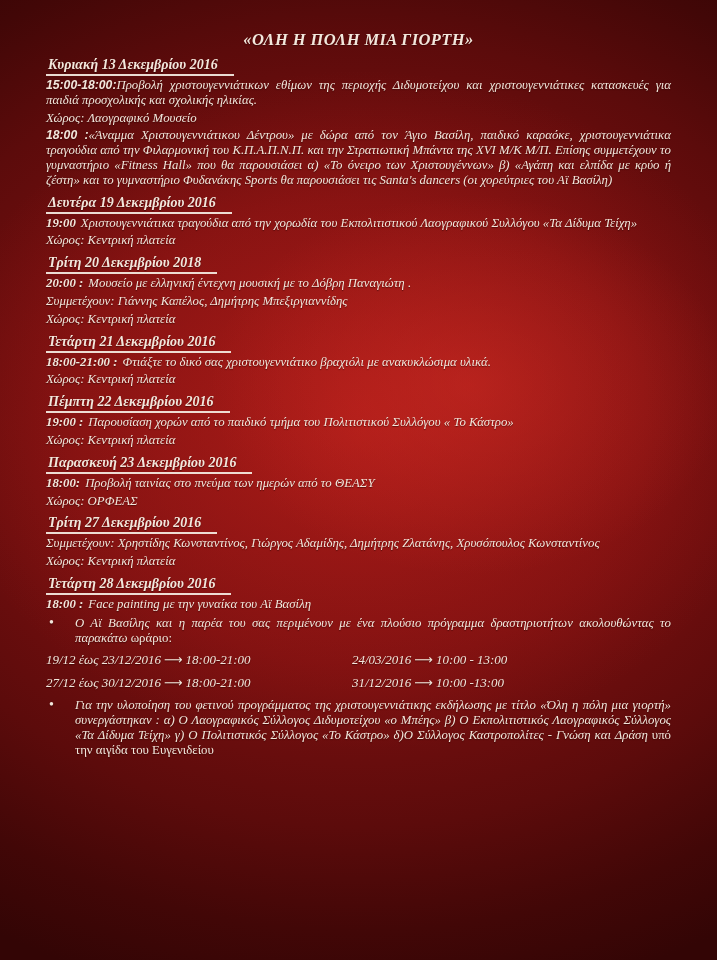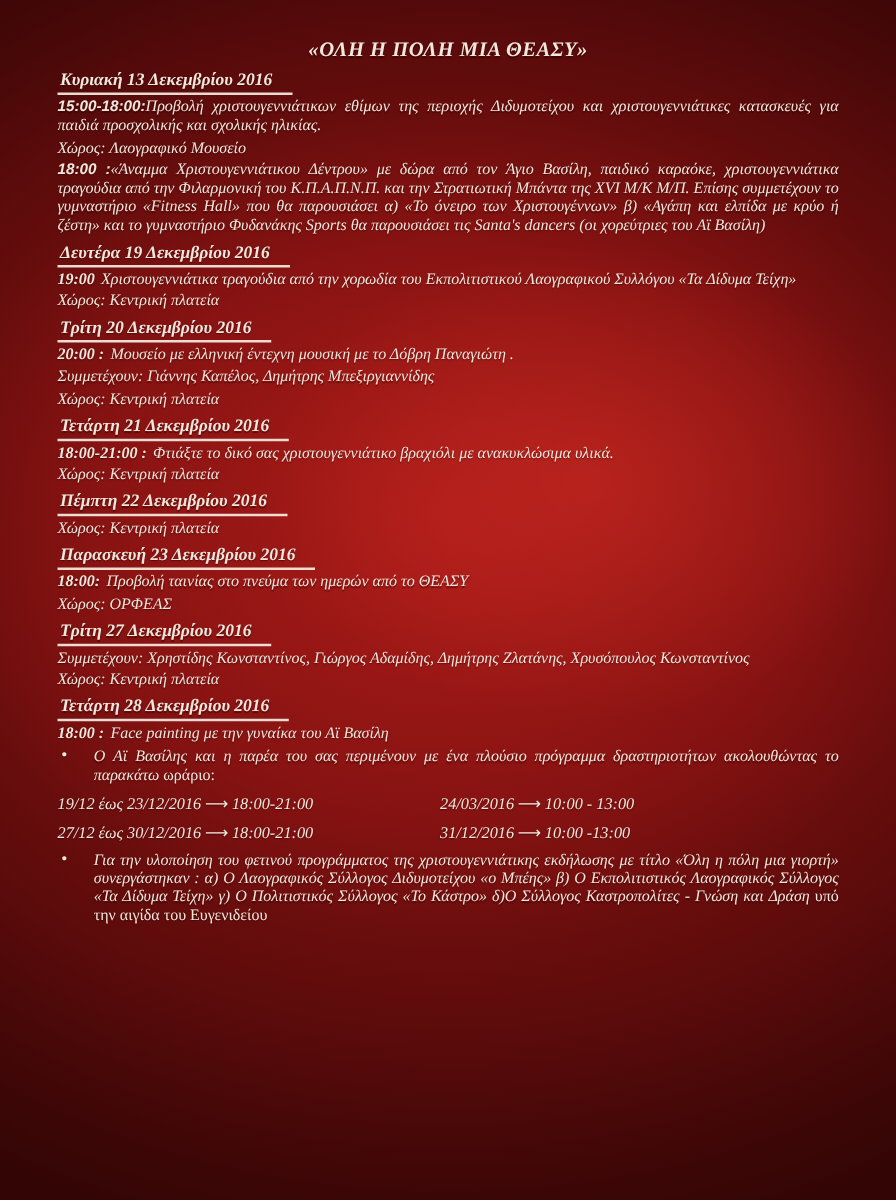--- a/index.html
+++ b/index.html
@@ -58,50 +58,51 @@
     font-style:normal;
     font-family:"DejaVu Sans","Liberation Sans",sans-serif;
     margin:0 3px;font-size:13px;
   }
 </style>
 </head>
 <body>
 
 <div class="doc">
 
-  <div class="title">«ΟΛΗ Η ΠΟΛΗ ΜΙΑ ΘΕΑΣΥ»</div>
+  <div class="title">«ΟΛΗ Η ΠΟΛΗ ΜΙΑ ΓΙΟΡΤΗ»</div>
 
   <section>
     <h2 class="heading">Κυριακή 13 Δεκεμβρίου 2016</h2>
     <p class="item"><span class="time sans tight">15:00-18:00:</span><span>Προβολή χριστουγεννιάτικων εθίμων της περιοχής Διδυμοτείχου και χριστουγεννιάτικες κατασκευές για παιδιά προσχολικής και σχολικής ηλικίας.</span></p>
     <p class="item"><span>Χώρος: Λαογραφικό Μουσείο</span></p>
     <p class="item"><span class="time sans tight">18:00 :</span><span>«Άναμμα Χριστουγεννιάτικου Δέντρου» με δώρα από τον Άγιο Βασίλη, παιδικό καραόκε, χριστουγεννιάτικα τραγούδια από την Φιλαρμονική του Κ.Π.Α.Π.Ν.Π. και την Στρατιωτική Μπάντα της XVI Μ/Κ Μ/Π. Επίσης συμμετέχουν το γυμναστήριο «Fitness Hall» που θα παρουσιάσει α) «Το όνειρο των Χριστουγέννων» β) «Αγάπη και ελπίδα με κρύο ή ζέστη» και το γυμναστήριο Φυδανάκης Sports θα παρουσιάσει τις Santa's dancers (οι χορεύτριες του Αϊ Βασίλη)</span></p>
   </section>
 
   <section>
     <h2 class="heading">Δευτέρα 19 Δεκεμβρίου 2016</h2>
     <p class="item"><span class="time">19:00</span><span>Χριστουγεννιάτικα τραγούδια από την χορωδία του Εκπολιτιστικού Λαογραφικού Συλλόγου «Τα Δίδυμα Τείχη»</span></p>
     <p class="item"><span>Χώρος: Κεντρική πλατεία</span></p>
   </section>
 
   <section>
-    <h2 class="heading">Τρίτη 20 Δεκεμβρίου 2016</h2>
+    <h2 class="heading">Τρίτη 20 Δεκεμβρίου 2018</h2>
     <p class="item"><span class="time">20:00 :</span><span>Μουσείο με ελληνική έντεχνη μουσική με το Δόβρη Παναγιώτη .</span></p>
     <p class="item"><span>Συμμετέχουν: Γιάννης Καπέλος, Δημήτρης Μπεξιργιαννίδης</span></p>
     <p class="item"><span>Χώρος: Κεντρική πλατεία</span></p>
   </section>
 
   <section>
     <h2 class="heading">Τετάρτη 21 Δεκεμβρίου 2016</h2>
     <p class="item"><span class="time">18:00-21:00 :</span><span>Φτιάξτε το δικό σας χριστουγεννιάτικο βραχιόλι με ανακυκλώσιμα υλικά.</span></p>
     <p class="item"><span>Χώρος: Κεντρική πλατεία</span></p>
   </section>
 
   <section>
     <h2 class="heading">Πέμπτη 22 Δεκεμβρίου 2016</h2>
+    <p class="item"><span class="time">19:00 :</span><span>Παρουσίαση χορών από το παιδικό τμήμα του Πολιτιστικού Συλλόγου « Το Κάστρο»</span></p>
     <p class="item"><span>Χώρος: Κεντρική πλατεία</span></p>
   </section>
 
   <section>
     <h2 class="heading">Παρασκευή 23 Δεκεμβρίου 2016</h2>
     <p class="item"><span class="time">18:00:</span><span>Προβολή ταινίας στο πνεύμα των ημερών από το ΘΕΑΣΥ</span></p>
     <p class="item"><span>Χώρος: ΟΡΦΕΑΣ</span></p>
   </section>
 
   <section>

